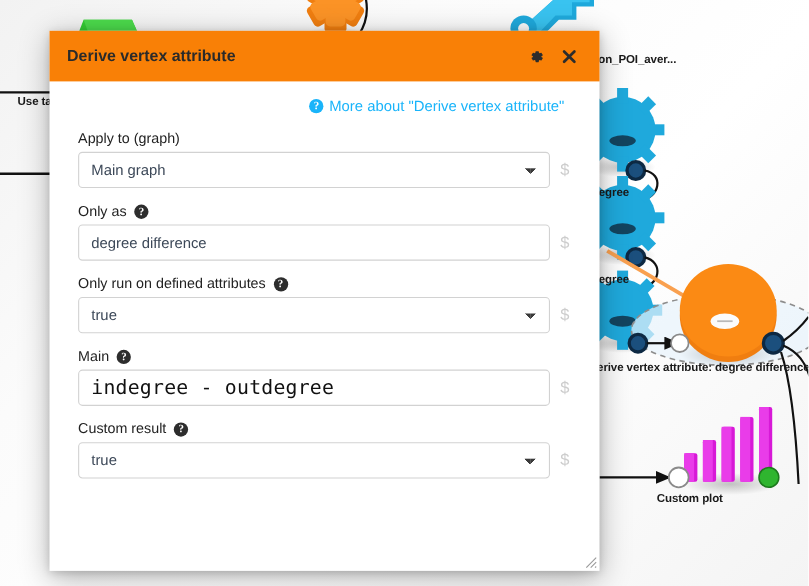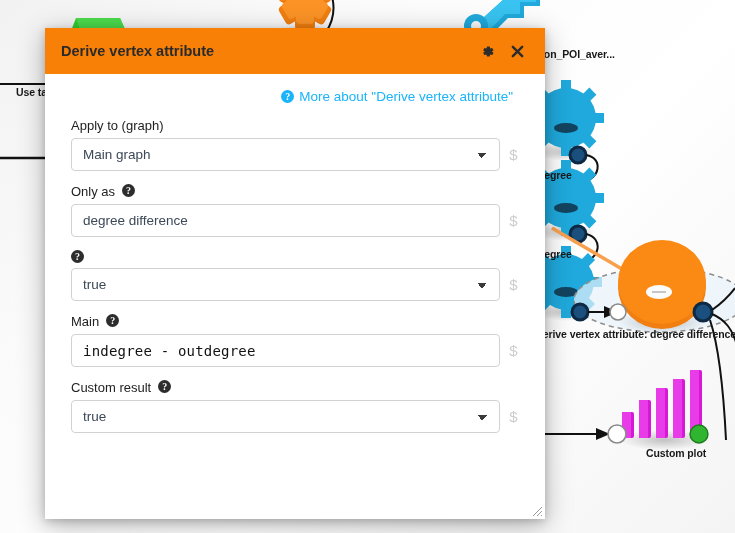--- a/index.html
+++ b/index.html
@@ -112,21 +112,21 @@
     cursor: pointer;
   }
   .help-dot.blue { background: #19b4fa; }
 
   .field { margin-bottom: 13px; }
   .field-label {
     font-size: 13px;
     color: #222;
     margin-bottom: 5px;
     display: flex;
-    align-items: flex-start;
+    align-items: flex-end;
     gap: 7px;
   }
 
   .input-row {
     display: flex;
     align-items: center;
     gap: 8px;
   }
 
   .control {
@@ -151,21 +151,21 @@
       linear-gradient(135deg, #3a3a3a 50%, transparent 50%);
     background-position:
       calc(100% - 17px) 14px,
       calc(100% - 12px) 14px;
     background-size: 5px 5px, 5px 5px;
     background-repeat: no-repeat;
     cursor: pointer;
   }
   .control.code {
     font-family: "DejaVu Sans Mono", monospace;
-    font-size: 14px;
+    font-size: 18px;
     color: #111;
     letter-spacing: 0.2px;
   }
 
   .dollar {
     width: 11px;
     color: #cdcdcd;
     font-size: 15px;
     text-align: center;
     cursor: pointer;
@@ -325,21 +325,21 @@
       </g>
       <line x1="545" y1="434" x2="608" y2="434" stroke="#111" stroke-width="2" marker-end="url(#arrowHead)"></line>
       <circle cx="617" cy="434" r="9" fill="#fff" stroke="#8a8a8a" stroke-width="1.6"></circle>
     </svg>
 
     <div class="node-label" style="left:16px; top:86px;">Use ta</div>
     <div class="node-label" style="left:541px; top:48px;">lon_POI_aver...</div>
     <div class="node-label" style="left:538px; top:169px;">degree</div>
     <div class="node-label" style="left:538px; top:248px;">degree</div>
     <div class="node-label" style="left:529px; top:328px;">dDerive vertex attribute: degree difference</div>
-    <div class="node-label" style="left:646px; top:447px;">Custom plot</div>
+    <div class="node-label" style="left:597px; top:447px;">Custom plot</div>
   </div>
 
   <div class="modal">
 
     <div class="modal-header">
       <div class="modal-title">Derive vertex attribute</div>
       <div class="hdr-icon">
         <svg width="15" height="15" viewBox="0 0 16 16" fill="#2c2c2c">
           <path d="M8 5.2a2.8 2.8 0 100 5.6 2.8 2.8 0 000-5.6zm0 4.2a1.4 1.4 0 110-2.8 1.4 1.4 0 010 2.8z"></path>
           <path d="M14.2 9.1l-1.2-.7a5 5 0 000-.8l1.2-.7a.4.4 0 00.15-.5l-1.2-2a.4.4 0 00-.5-.17l-1.3.5a5 5 0 00-.7-.4l-.2-1.35a.4.4 0 00-.4-.33h-2.3a.4.4 0 00-.4.33l-.2 1.35a5 5 0 00-.7.4l-1.3-.5a.4.4 0 00-.5.17l-1.2 2a.4.4 0 00.15.5l1.2.7a5 5 0 000 .8l-1.2.7a.4.4 0 00-.15.5l1.2 2a.4.4 0 00.5.17l1.3-.5c.22.16.46.29.7.4l.2 1.35c.03.19.2.33.4.33h2.3c.2 0 .37-.14.4-.33l.2-1.35c.24-.11.48-.24.7-.4l1.3.5a.4.4 0 00.5-.17l1.2-2a.4.4 0 00-.15-.5z"></path>
@@ -380,20 +380,21 @@
           <span class="help-dot">?</span>
         </div>
         <div class="input-row">
           <input class="control" type="text" value="degree difference" style="">
           <span class="dollar">$</span>
         </div>
       </div>
 
       <div class="field">
         <div class="field-label">
+          <span>Only run on defined attributes</span>
           <span class="help-dot">?</span>
         </div>
         <div class="input-row">
           <select class="control">
             <option>true</option>
           </select>
           <span class="dollar">$</span>
         </div>
       </div>
 

